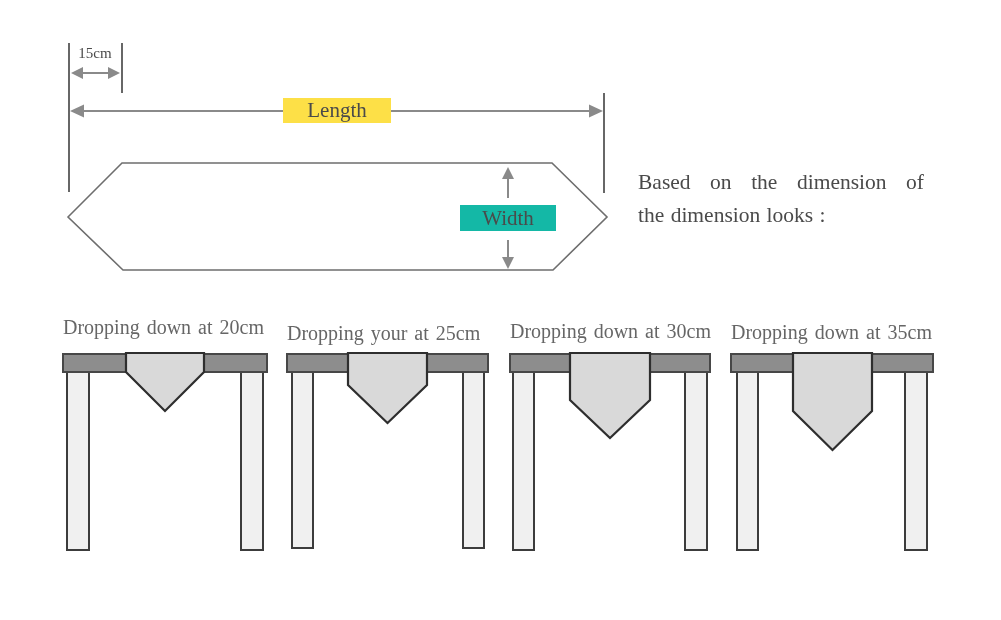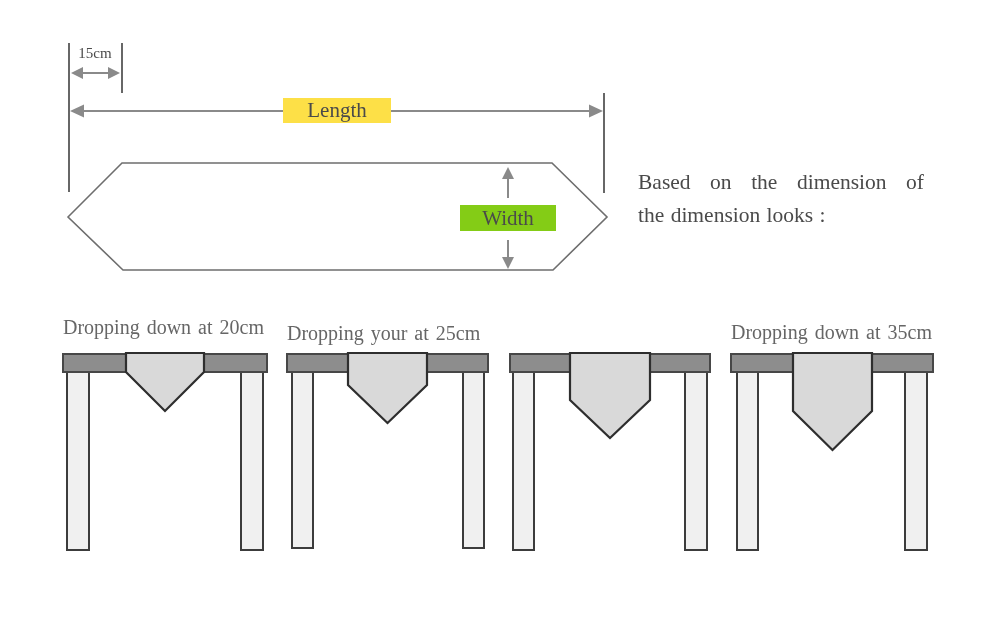--- a/index.html
+++ b/index.html
@@ -12,21 +12,21 @@
   
   #dim-svg { left:0; top:0; }
   .ext-line  { stroke:var(--ext-line,#676767); stroke-width:2; fill:none; }
   .dim-shaft { stroke:var(--dim,#8a8a8a); stroke-width:2; fill:none; }
   .dim-head  { fill:var(--dim,#8a8a8a); stroke:none; }
   .hex       { fill:#ffffff; stroke:var(--hex-stroke,#6e6e6e); stroke-width:1.6; }
 
   .lbl { position:absolute; color:var(--text,#4a4a4a); text-align:center; white-space:nowrap; }
   .lbl-15cm   { left:70px;  top:33px;  width:50px;  font-size:15px;margin-top:12px; }
   .lbl-length { left:283px; top:98px;  width:108px; font-size:21px; background:#fde047; height:25px; line-height:25px; }
-  .lbl-width  { left:460px; top:205px; width:96px;  font-size:21px; background:#84cc16; height:26px; line-height:26px; }
+  .lbl-width  { left:460px; top:205px; width:96px;  font-size:21px; background:#14b8a6; height:26px; line-height:26px; }
 
   
   .note { position:absolute; left:638px; top:166px; width:286px;
           font-size:21.5px; line-height:32.6px; color:var(--text,#4a4a4a); word-spacing:1px; }
   .note-line { text-align:justify; text-align-last:justify; }
   .note-line.last { text-align:left; text-align-last:left; }
 
   
   .look { position:absolute; top:305px; width:230px; height:260px; }
   .look-title { position:absolute; font-size:20px; color:var(--title,#666666);
@@ -86,20 +86,21 @@
     <div class="look-title" style="left:7px; width:201px; top:17px">Dropping your at 25cm</div>
     <svg class="look-svg" width="230" height="260" viewBox="0 0 230 260">
       <rect class="leg" x="12" y="67" width="21" height="176"></rect>
       <rect class="leg" x="183" y="67" width="21" height="176"></rect>
       <rect class="tabletop" x="7" y="49" width="201" height="18"></rect>
       <polygon class="runner" points="68,48 147,48 147,80 107.5,118 68,80"></polygon>
     </svg>
   </div>
 
   <div class="look" style="left:500px">
+    <div class="look-title" style="left:10px; width:200px; top:15px">Dropping down at 30cm</div>
     <svg class="look-svg" width="230" height="260" viewBox="0 0 230 260">
       <rect class="leg" x="13" y="67" width="21" height="178"></rect>
       <rect class="leg" x="185" y="67" width="22" height="178"></rect>
       <rect class="tabletop" x="10" y="49" width="200" height="18"></rect>
       <polygon class="runner" points="70,48 150,48 150,95 110,133 70,95"></polygon>
     </svg>
   </div>
 
   <div class="look" style="left:722px">
     <div class="look-title" style="left:9px; width:202px; top:16px">Dropping down at 35cm</div>

